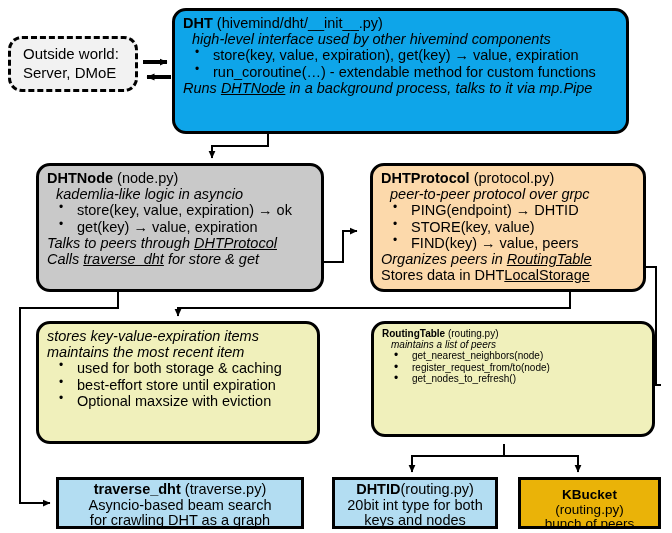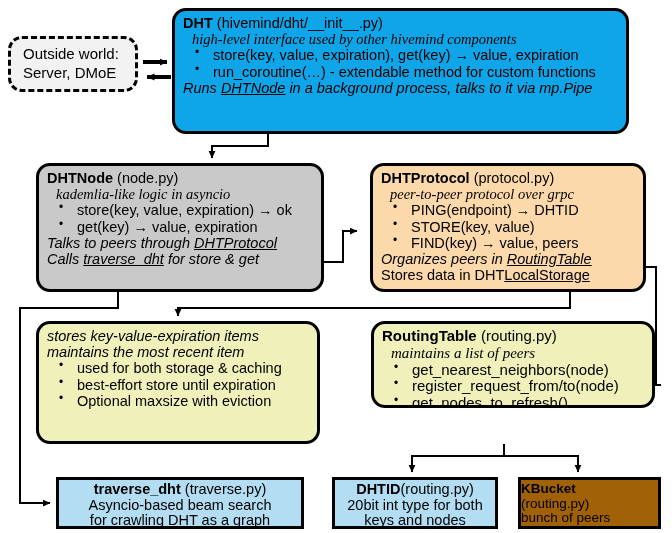--- a/index.html
+++ b/index.html
@@ -35,21 +35,20 @@
     border: 3px dashed #000000;
     border-radius: 14px;
     background: #f2f2f2;
   }
   .pad { padding: 4px 6px 3px 8px; }
   .title { font-weight: bold; }
   .title .file { font-weight: normal; }
   .sub {
     font-style: italic;
     padding-left: 9px;
-    font-family: Liberation Serif, serif;
   }
   .foot { font-style: italic; }
   .footn { font-style: normal; }
   ul.blts {
     list-style: none;
     margin: 0;
     padding: 0;
   }
   ul.blts li {
     position: relative;
@@ -87,43 +86,44 @@
     left: 370px; top: 163px; width: 276px; height: 129px;
     background: #fcd9ab;
     font-size: 14.5px;
   }
   #dhtlocalstorage-box {
     left: 36px; top: 321px; width: 284px; height: 123px;
     background: #f0f0bb;
     font-size: 14.5px;
   }
   #routingtable-box {
-    left: 371px; top: 321px; width: 284px; height: 87px;
+    left: 371px; top: 321px; width: 284px; height: 116px;
     background: #f0f0bb;
-    font-size: 15px;
+    font-size: 10px;
   }
   #traverse-box {
     left: 56px; top: 477px; width: 248px; height: 52px;
     background: #b3ddf2;
     font-size: 14.5px;
     text-align: center;
     padding-top: 2px;
   }
   #dhtid-box {
     left: 332px; top: 477px; width: 166px; height: 52px;
     background: #b3ddf2;
     font-size: 14.5px;
     text-align: center;
     padding-top: 2px;
   }
   #kbucket-box {
     left: 518px; top: 477px; width: 143px; height: 52px;
-    background: #a16207;
+    background: #eab308;
     font-size: 13.5px;
-    padding-top: 2px;
+    text-align: center;
+    padding-top: 8px;
   }
   .tight { line-height: 1.08; }
 </style>
 </head>
 <body>
 
 <div id="canvas">
 
   <svg class="wires" viewBox="0 0 672 533">
     <defs>

